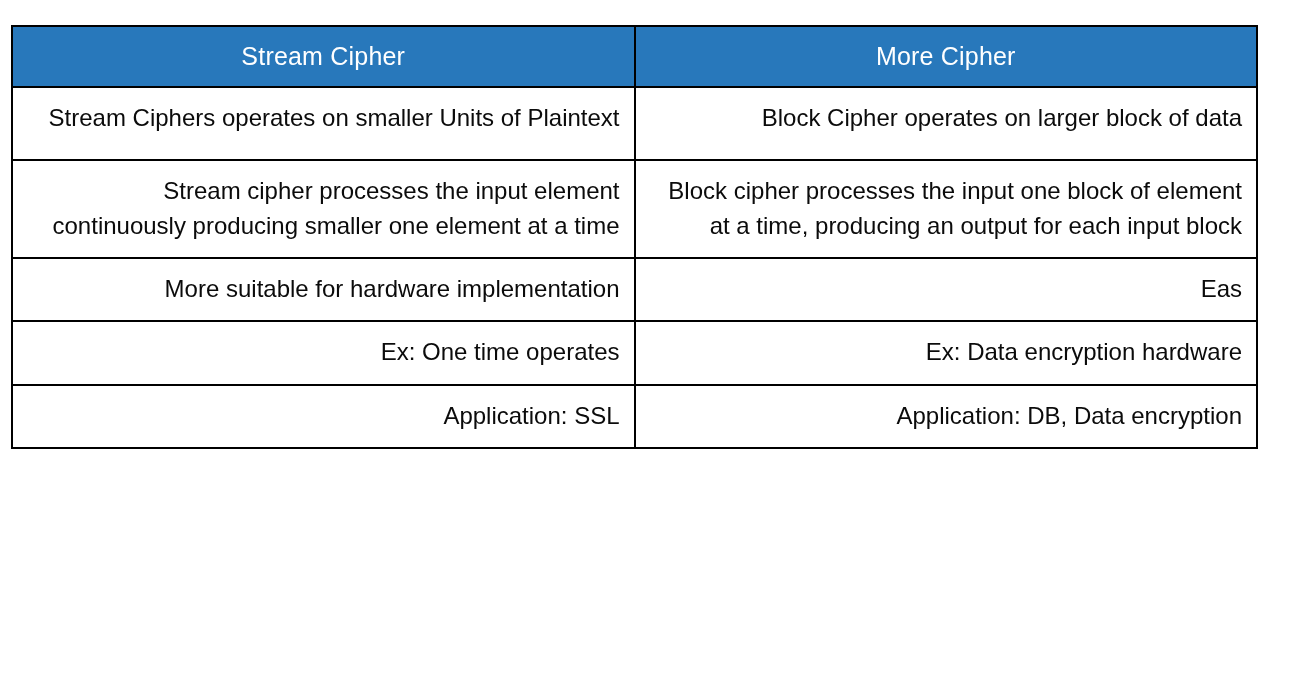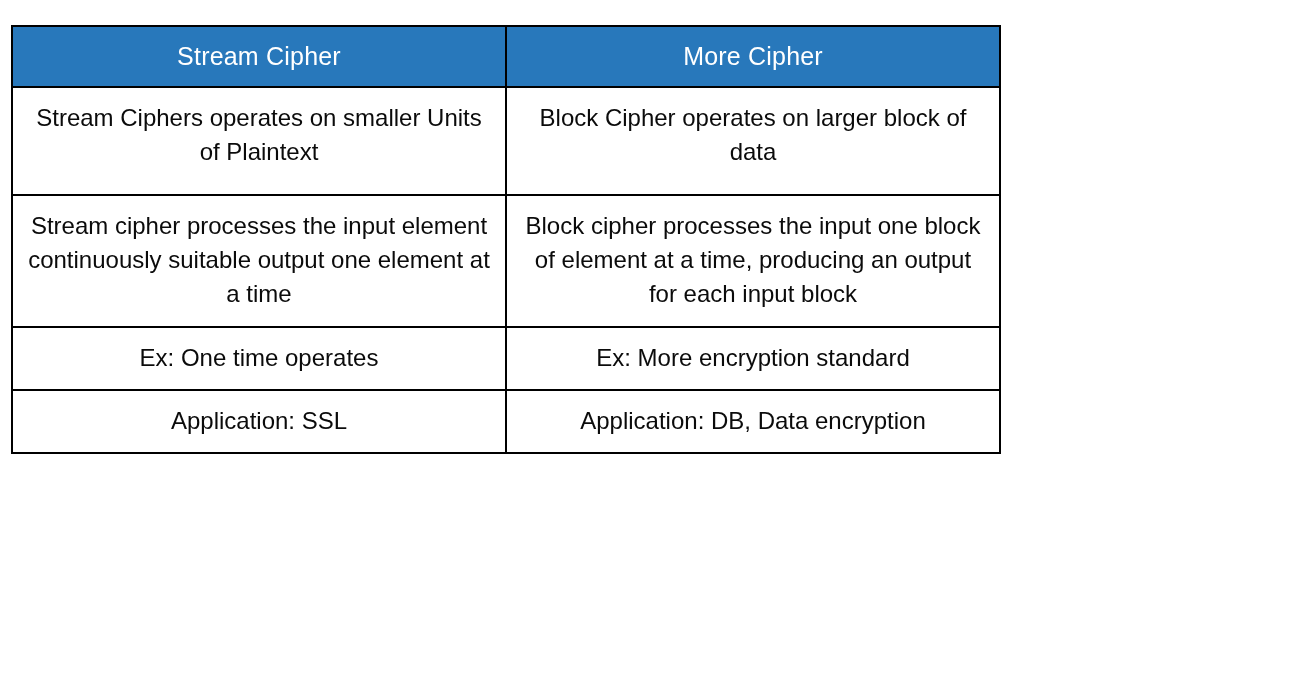--- a/index.html
+++ b/index.html
@@ -19,21 +19,21 @@
     height: 684px;
     background: var(--page-bg);
     font-family: "Liberation Sans", sans-serif;
     position: relative;
     overflow: hidden;
   }
   .table-wrap {
     position: absolute;
     left: 11px;
     top: 25px;
-    width: 990px;
+    width: 1247px;
   }
   table.cipher-table {
     width: 100%;
     border-collapse: collapse;
     table-layout: fixed;
     border: 2px solid var(--border-color);
   }
   table.cipher-table th,
   table.cipher-table td {
     border: 2px solid var(--border-color);
@@ -45,21 +45,21 @@
     font-size: 25px;
     font-weight: 400;
     text-align: center;
     padding: 15px 10px;
     letter-spacing: 0.2px;
   }
   table.cipher-table td {
     color: var(--body-fg);
     font-size: 24px;
     line-height: 1.43;
-    text-align: center;
+    text-align: right;
     vertical-align: top;
     padding: 13px 14px 14px 14px;
   }
   
   table.cipher-table tr.row-0 td { padding-bottom: 24px; }
 </style>
 </head>
 <body>
 
 <div class="table-wrap">
@@ -69,26 +69,30 @@
         <th>Stream Cipher</th>
         <th>More Cipher</th>
       </tr>
     </thead>
     <tbody>
       <tr class="row-0">
         <td>Stream Ciphers operates on smaller Units of Plaintext</td>
         <td>Block Cipher operates on larger block of data</td>
       </tr>
       <tr class="row-2">
-        <td>Stream cipher processes the input element continuously suitable output one element at a time</td>
+        <td>Stream cipher processes the input element continuously producing smaller one element at a time</td>
         <td>Block cipher processes the input one block of element at a time, producing an output for each input block</td>
+      </tr>
+      <tr class="row-4">
+        <td>More suitable for hardware implementation</td>
+        <td>Eas</td>
       </tr>
       <tr class="row-5">
         <td>Ex: One time operates</td>
-        <td>Ex: More encryption standard</td>
+        <td>Ex: Data encryption hardware</td>
       </tr>
       <tr class="row-6">
         <td>Application: SSL</td>
         <td>Application: DB, Data encryption</td>
       </tr>
     </tbody>
   </table>
 </div>
 
 </body></html>

